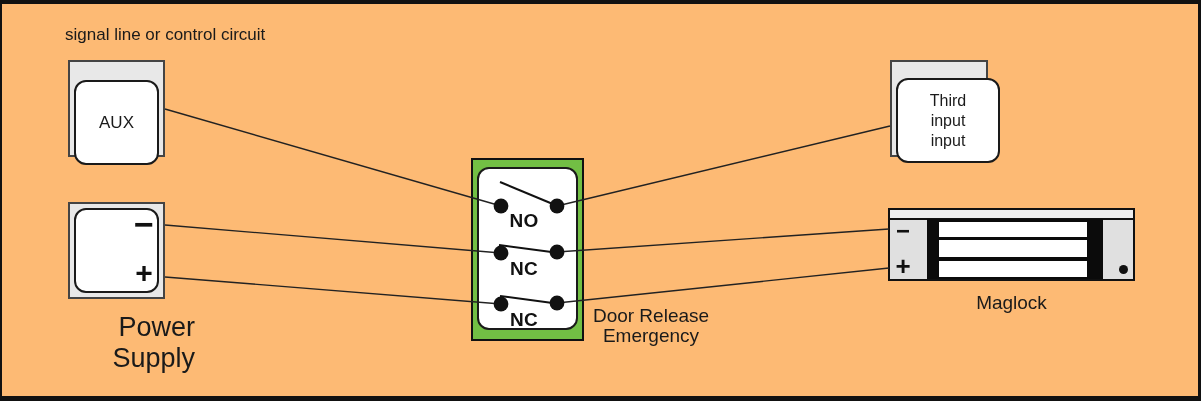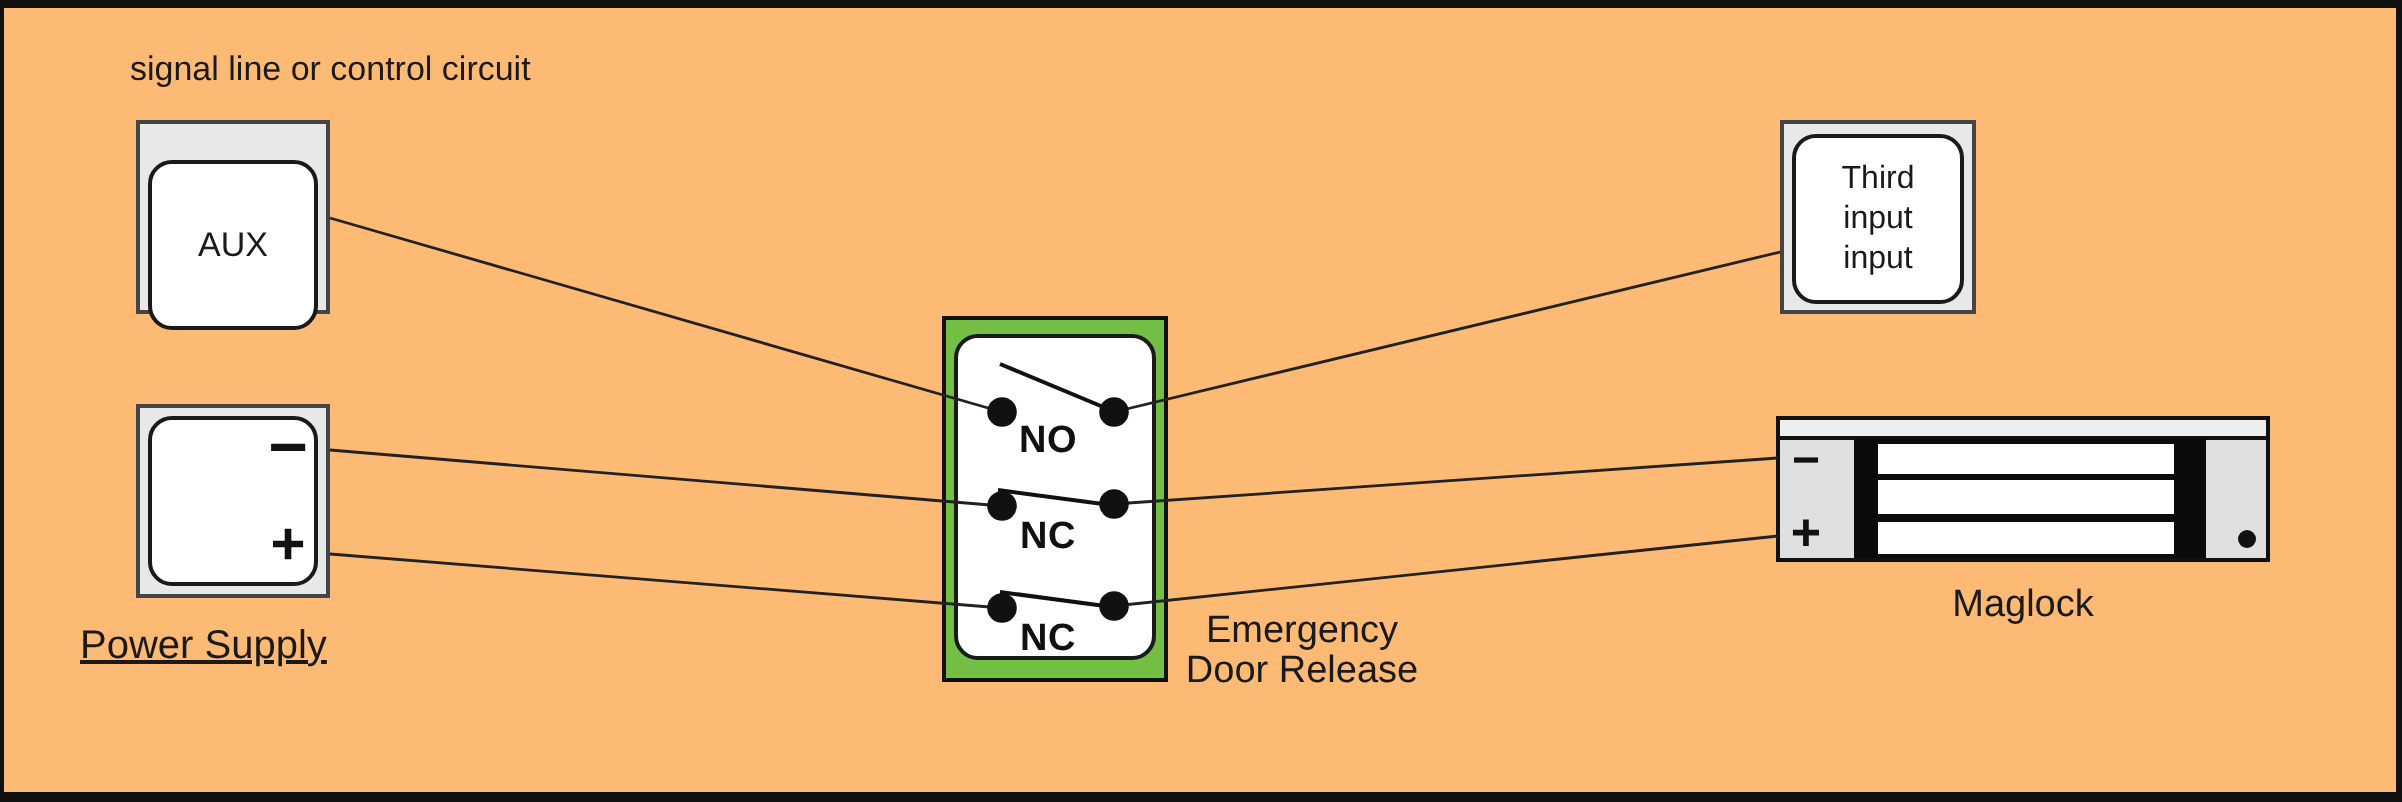--- a/index.html
+++ b/index.html
@@ -64,34 +64,34 @@
       <span>AUX</span>
     </div>
   </div>
 
   <div class="device-outer" style="left:68px;top:202px;width:97px;height:97px;">
     <div class="device-inner" style="left:4px;top:4px;width:85px;height:85px;">
       <div class="terminal" style="left:53px;top:4px;width:30px;height:20px;font-size:34px;">−</div>
       <div class="terminal" style="left:53px;top:53px;width:30px;height:20px;font-size:30px;">+</div>
     </div>
   </div>
-  <div class="caption" style="left:40px;top:312px;width:155px;text-align:left;font-size:20px;text-decoration:underline;">Power Supply</div>
+  <div class="caption" style="left:40px;top:312px;width:155px;text-align:right;font-size:27px;">Power Supply</div>
 
   <div class="edr-outer"></div>
   <div class="edr-inner"></div>
   <div class="contact-label" style="left:504px;top:210px;">NO</div>
   <div class="contact-label" style="left:504px;top:258px;">NC</div>
   <div class="contact-label" style="left:504px;top:309px;">NC</div>
   <div class="caption" style="left:560px;top:306px;width:182px;text-align:center;font-size:19px;line-height:20px;">
+    <div>Door Release</div>
     <div>Emergency</div>
-    <div>Door Release</div>
   </div>
 
   <div class="device-outer" style="left:890px;top:60px;width:98px;height:97px;">
-    <div class="device-inner" style="left:4px;top:5px;width:86px;height:85px;">
+    <div class="device-inner" style="left:4px;top:16px;width:104px;height:85px;">
       <div class="third-text">
         <div>Third</div>
         <div>input</div>
         <div>input</div>
       </div>
     </div>
   </div>
 
   <div class="maglock-outer">
     <div class="maglock-strip"></div>

